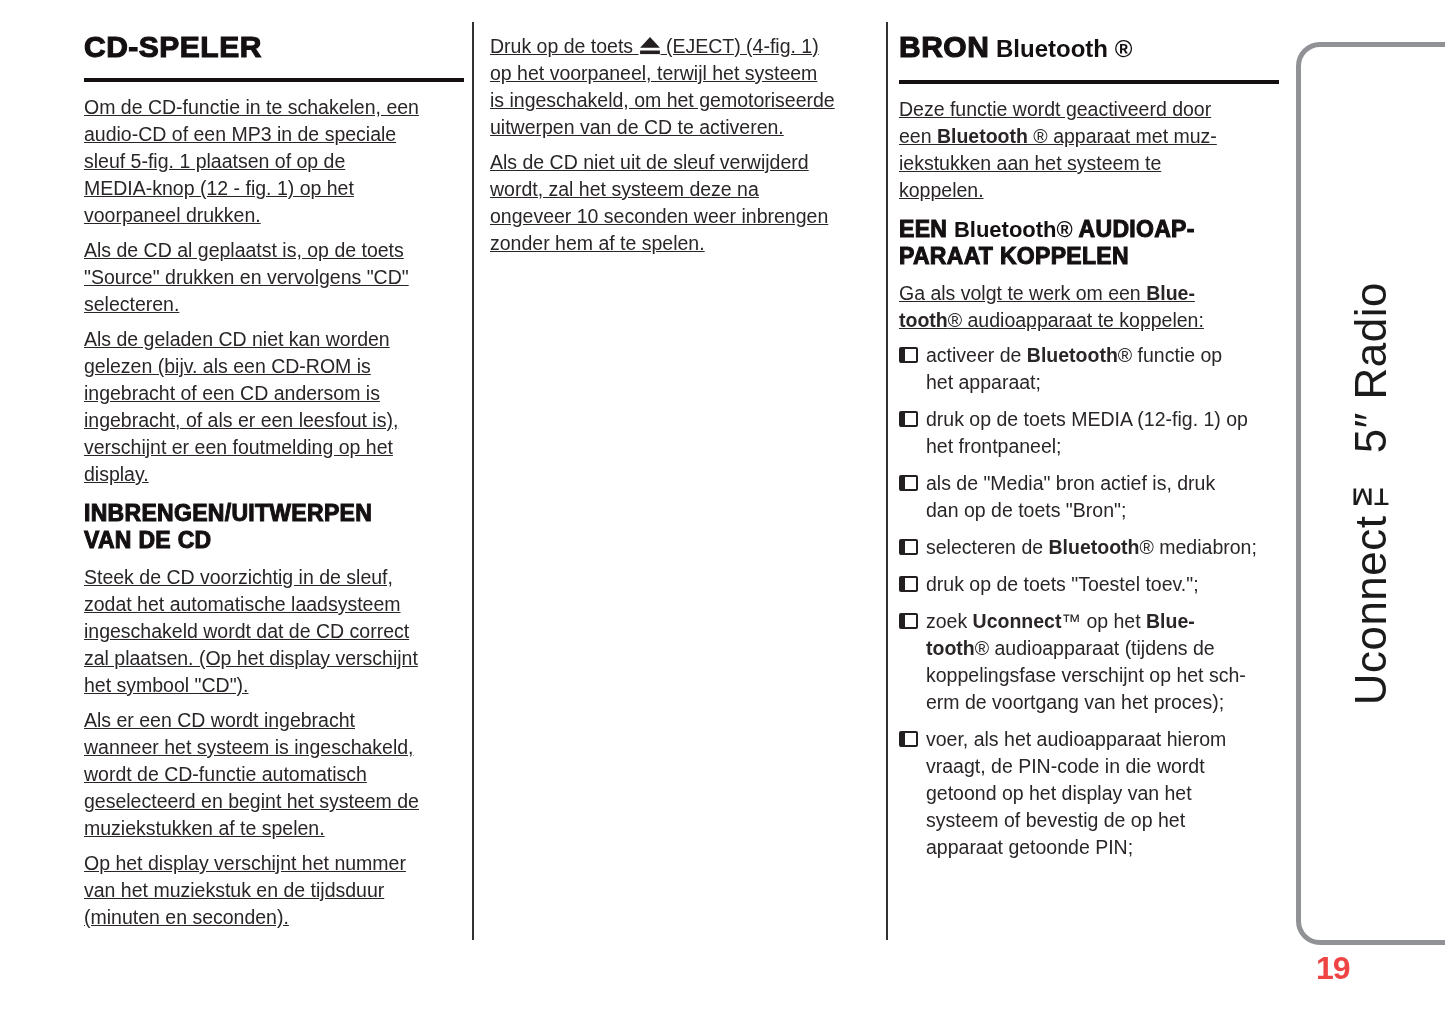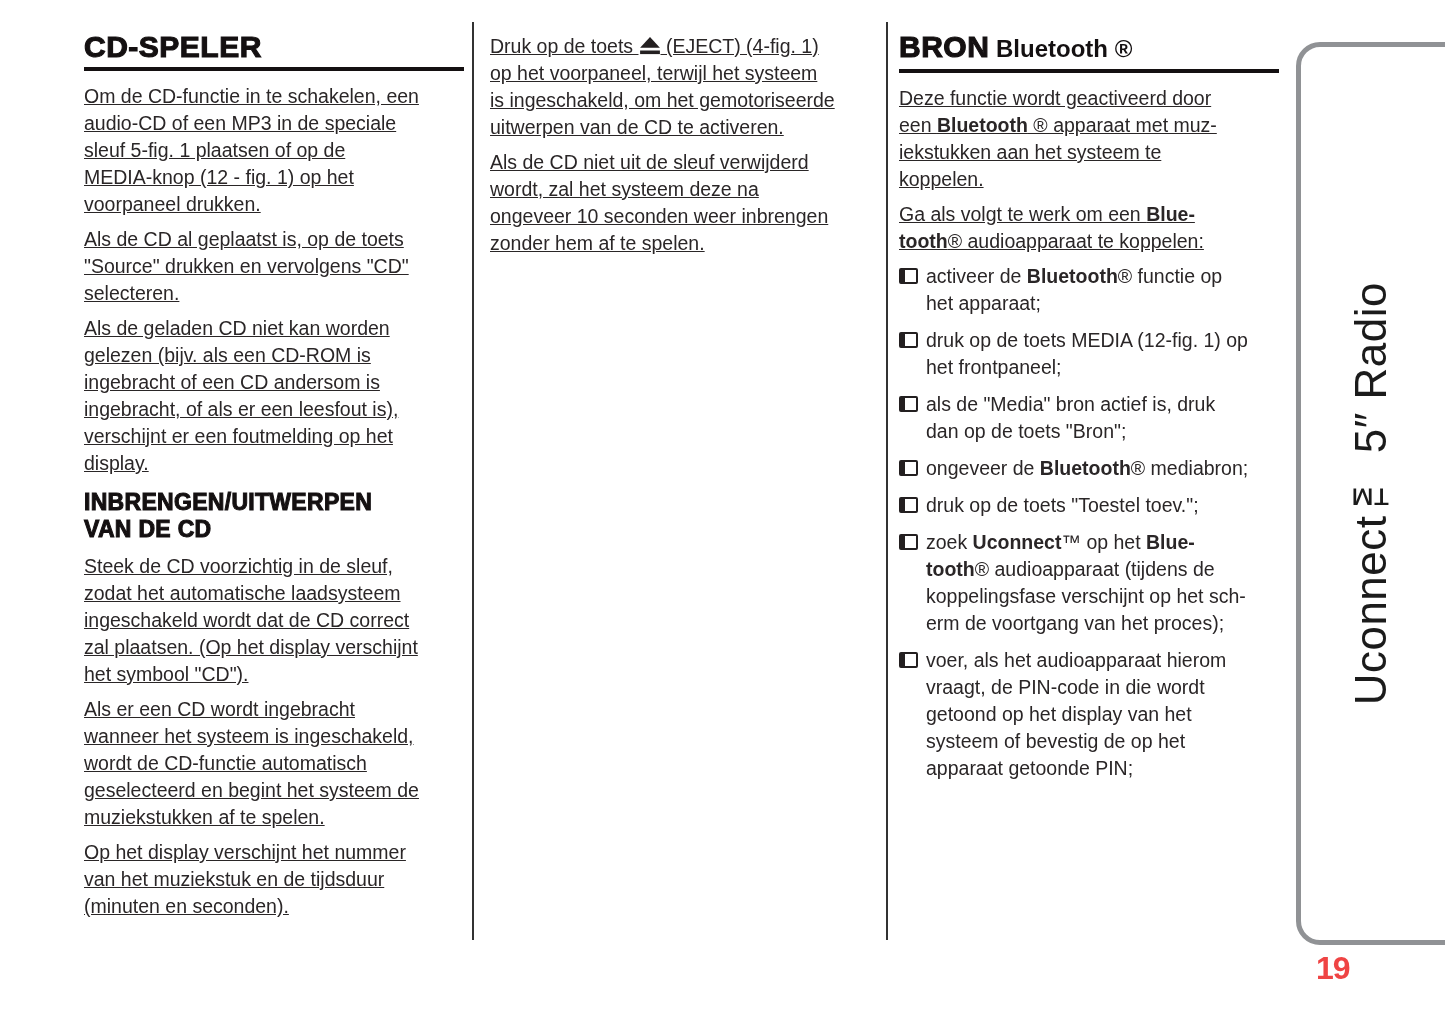--- a/index.html
+++ b/index.html
@@ -46,21 +46,21 @@
   .b { font-weight: bold; }
 
   .h1 {
     font-size: 30px;
     line-height: 34px;
     font-weight: bold;
     letter-spacing: 0.5px;
     color: #141011;
     -webkit-text-stroke: 1.1px #141011;
     border-bottom: 4px solid #141011;
-    padding-bottom: 3px;
+    padding-bottom: 14px;
     margin: 0 0 12px 0;
     white-space: pre-line;
   }
   .h1 .reg {
     font-size: 24px;
     letter-spacing: 0;
     -webkit-text-stroke: 0px;
   }
   .h2 {
     font-size: 23px;
@@ -190,40 +190,42 @@
 ongeveer 10 seconden weer inbrengen
 zonder hem af te spelen.</span></p>
     </div>
   <div class="divider" id="div2"></div>
   <div class="col" id="c2">
       <div class="h1"><span>BRON</span><span class="reg"> Bluetooth ®</span></div>
       <p><span>Deze functie wordt geactiveerd door
 een </span><span class="b">Bluetooth</span><span> ® apparaat met muz-
 iekstukken aan het systeem te
 koppelen.</span></p>
+      <div class="h2"><span>EEN </span><span class="reg">Bluetooth®</span><span> AUDIOAP-
+PARAAT KOPPELEN</span></div>
       <p><span>Ga als volgt te werk om een </span><span class="b">Blue-
 tooth</span><span>® audioapparaat te koppelen:</span></p>
       <div class="li">
         <span class="libox"></span>
         <span class="litext"><span>activeer de </span><span class="b">Bluetooth</span><span>® functie op
 het apparaat;</span></span>
       </div>
       <div class="li">
         <span class="libox"></span>
         <span class="litext"><span>druk op de toets MEDIA (12-fig. 1) op
 het frontpaneel;</span></span>
       </div>
       <div class="li">
         <span class="libox"></span>
         <span class="litext"><span>als de "Media" bron actief is, druk
 dan op de toets "Bron";</span></span>
       </div>
       <div class="li">
         <span class="libox"></span>
-        <span class="litext"><span>ongeveer de </span><span class="b">Bluetooth</span><span>® mediabron;</span></span>
+        <span class="litext"><span>selecteren de </span><span class="b">Bluetooth</span><span>® mediabron;</span></span>
       </div>
       <div class="li">
         <span class="libox"></span>
         <span class="litext"><span>druk op de toets "Toestel toev.";</span></span>
       </div>
       <div class="li">
         <span class="libox"></span>
         <span class="litext"><span>zoek </span><span class="b">Uconnect</span><span>™ op het </span><span class="b">Blue-
 tooth</span><span>® audioapparaat (tijdens de
 koppelingsfase verschijnt op het sch-

